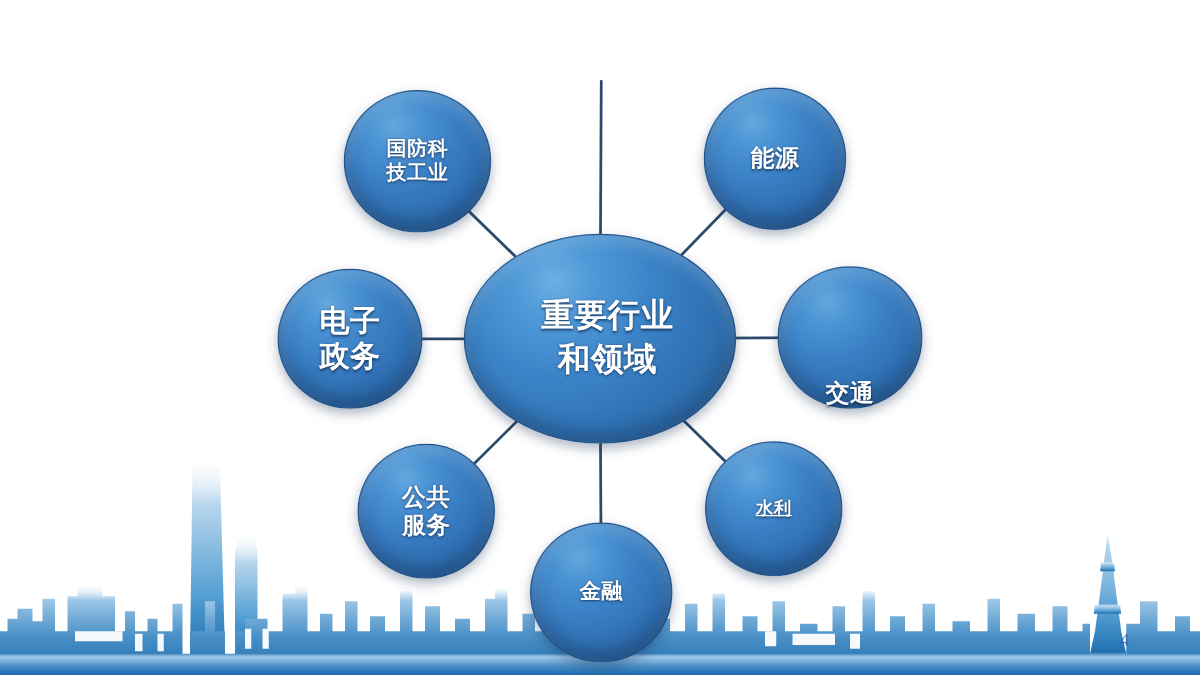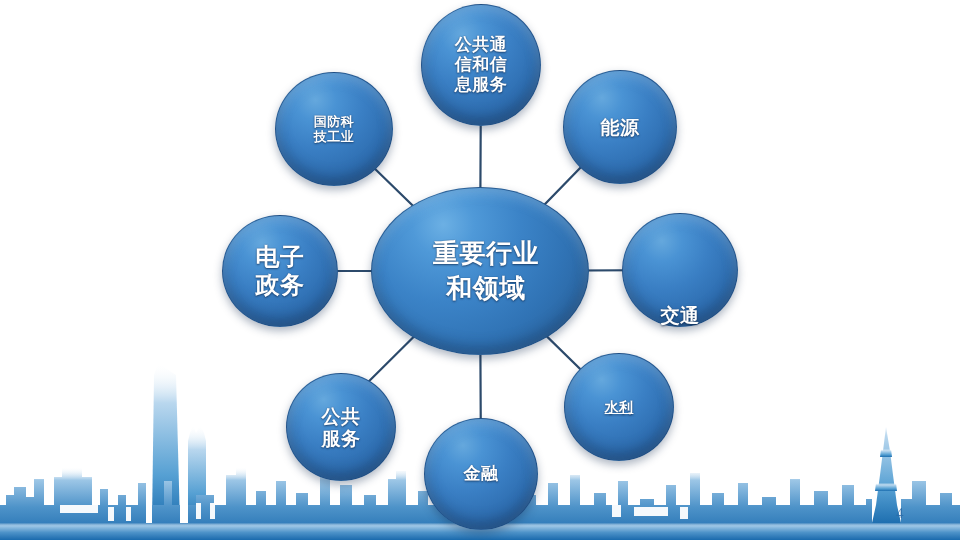--- a/index.html
+++ b/index.html
@@ -85,32 +85,32 @@
         #3073b5 64%,
         #2a649f 85%,
         #24588f 100%);
   }
   .node.center .label { font-size: 26px; line-height: 1.35; margin-left: 12px; }
 
   .node.n-comm   { left: 421px; top:   4px; width: 120px; height: 122px; }
   .node.n-comm .label   { font-size: 17px; }
 
   .node.n-defense{ left: 275px; top:  72px; width: 118px; height: 114px; }
-  .node.n-defense .label{ font-size: 13px; }
+  .node.n-defense .label{ font-size: 16px; }
 
   .node.n-energy { left: 563px; top:  70px; width: 114px; height: 114px; }
   .node.n-energy .label { font-size: 19px; }
 
   .node.n-egov   { left: 222px; top: 215px; width: 116px; height: 112px; }
   .node.n-egov .label   { font-size: 24px; }
 
   .node.n-transp { left: 622px; top: 213px; width: 116px; height: 114px; align-items: flex-end; }
   .node.n-transp .label { font-size: 19px; }
 
-  .node.n-pubsvc { left: 286px; top: 373px; width: 110px; height: 108px; }
+  .node.n-pubsvc { left: 286px; top: 355px; width: 110px; height: 108px; }
   .node.n-pubsvc .label { font-size: 19px; }
 
   .node.n-water  { left: 564px; top: 353px; width: 110px; height: 108px; }
   .node.n-water .label  { font-size: 14px; text-decoration: underline; }
 
   .node.n-finance{ left: 424px; top: 418px; width: 114px; height: 112px; }
   .node.n-finance .label{ font-size: 17px; }
 
   
   #page-number {
@@ -200,25 +200,20 @@
       <line x1="480" y1="271" x2="280" y2="271"></line>
       <line x1="480" y1="271" x2="334" y2="129"></line>
     </g>
   </svg>
 
   <div class="node center">
     <div class="label">重要行业
 和领域</div>
   </div>
 
-  <div class="node n-comm">
-    <div class="label">公共通
-信和信
-息服务</div>
-  </div>
 
   <div class="node n-energy">
     <div class="label">能源</div>
   </div>
 
   <div class="node n-transp">
     <div class="label">交通</div>
   </div>
 
   <div class="node n-water">

